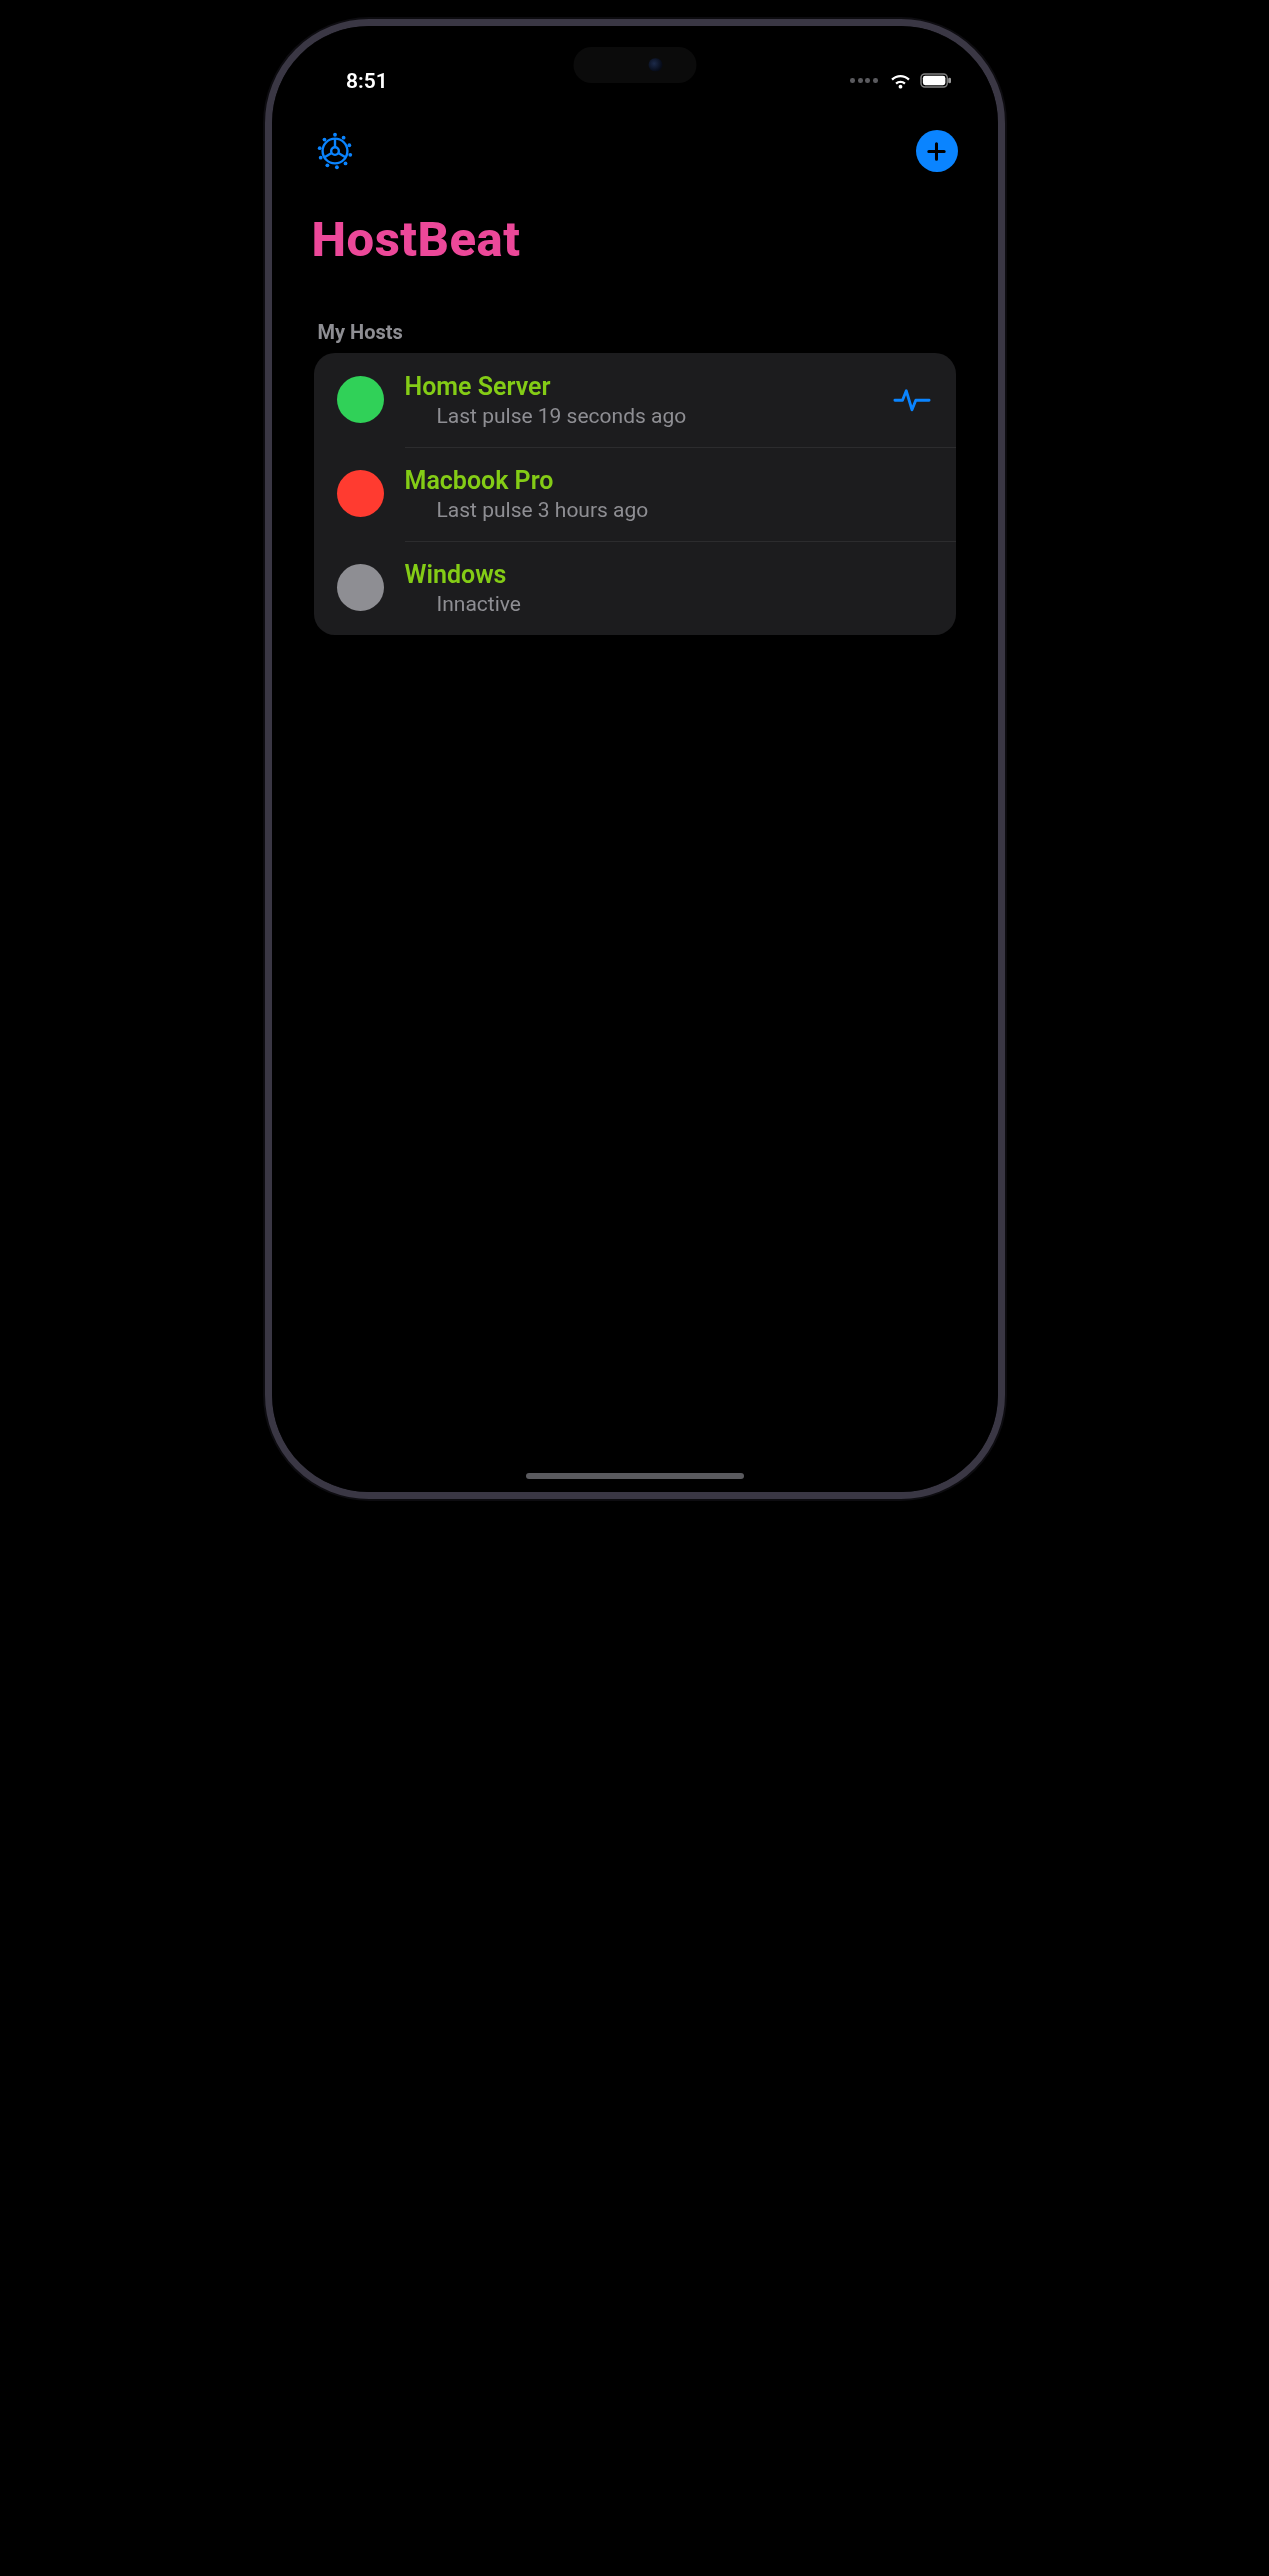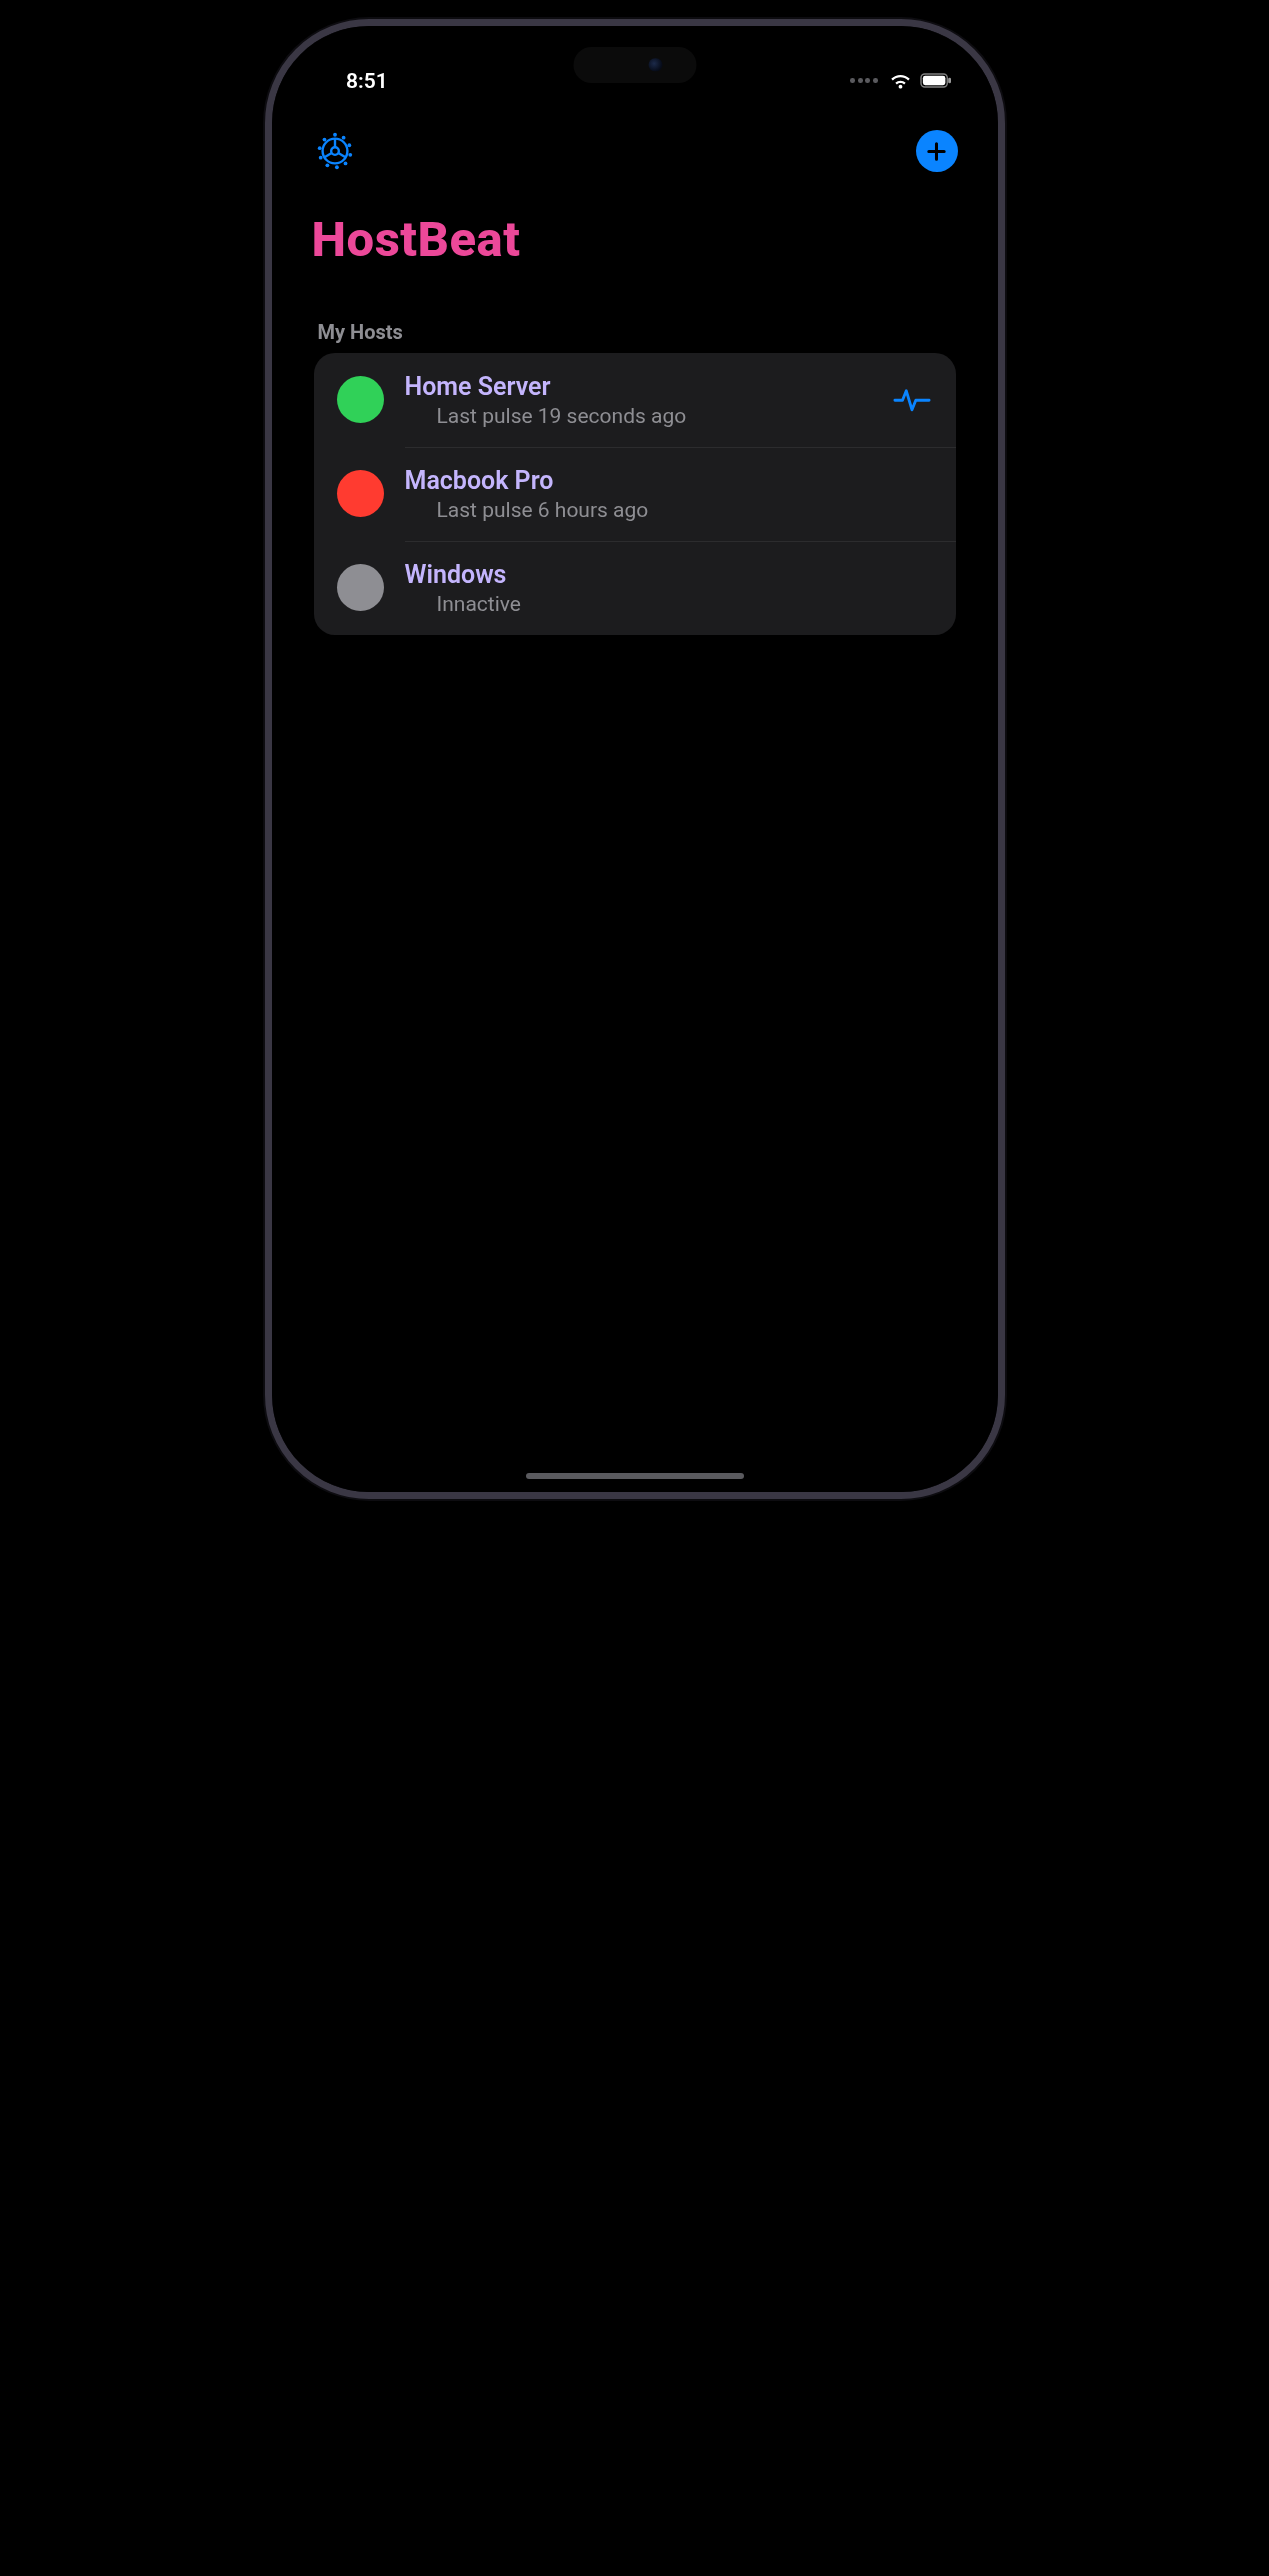--- a/index.html
+++ b/index.html
@@ -152,21 +152,21 @@
     right:0;
     height:0.9px;
     background: #2c2c2e;
   }
   .status-dot {
     width: 47px; height: 47px;
     border-radius:50%;
     flex-shrink:0;
   }
   .row-text { flex:1; min-width:0; }
-  .row-title { font-size: 25px; font-weight:600; color:#c4b5fd; line-height:1.2; }
+  .row-title { font-size: 25px; font-weight:600; color:#84cc16; line-height:1.2; }
   .row-sub { font-size: 21px; color:#8e8e93; margin-top:1.9px;margin-left:32px; }
   .pulse-icon { width:42px; display:flex; justify-content:center; color:#0a84ff; }
 
   .home-indicator {
     position:absolute;
     bottom: 13.3px;
     left:50%;
     transform:translateX(-50%);
     width: 218px;
     height: 5.7px;
@@ -257,21 +257,21 @@
             <svg width="38" height="26.6" viewBox="0 0 40 28">
               <path d="M2 14h8l4-10 6 20 4-10h14" fill="none" stroke="#0a84ff" stroke-width="3" stroke-linecap="round" stroke-linejoin="round"></path>
             </svg>
           </div>
         </div>
 
         <div class="row">
           <div class="status-dot" style="background:#ff3b30;"></div>
           <div class="row-text">
             <div class="row-title">Macbook Pro</div>
-            <div class="row-sub">Last pulse 6 hours ago</div>
+            <div class="row-sub">Last pulse 3 hours ago</div>
           </div>
         </div>
 
         <div class="row">
           <div class="status-dot" style="background:#8e8e93;"></div>
           <div class="row-text">
             <div class="row-title">Windows</div>
             <div class="row-sub">Innactive</div>
           </div>
         </div>

